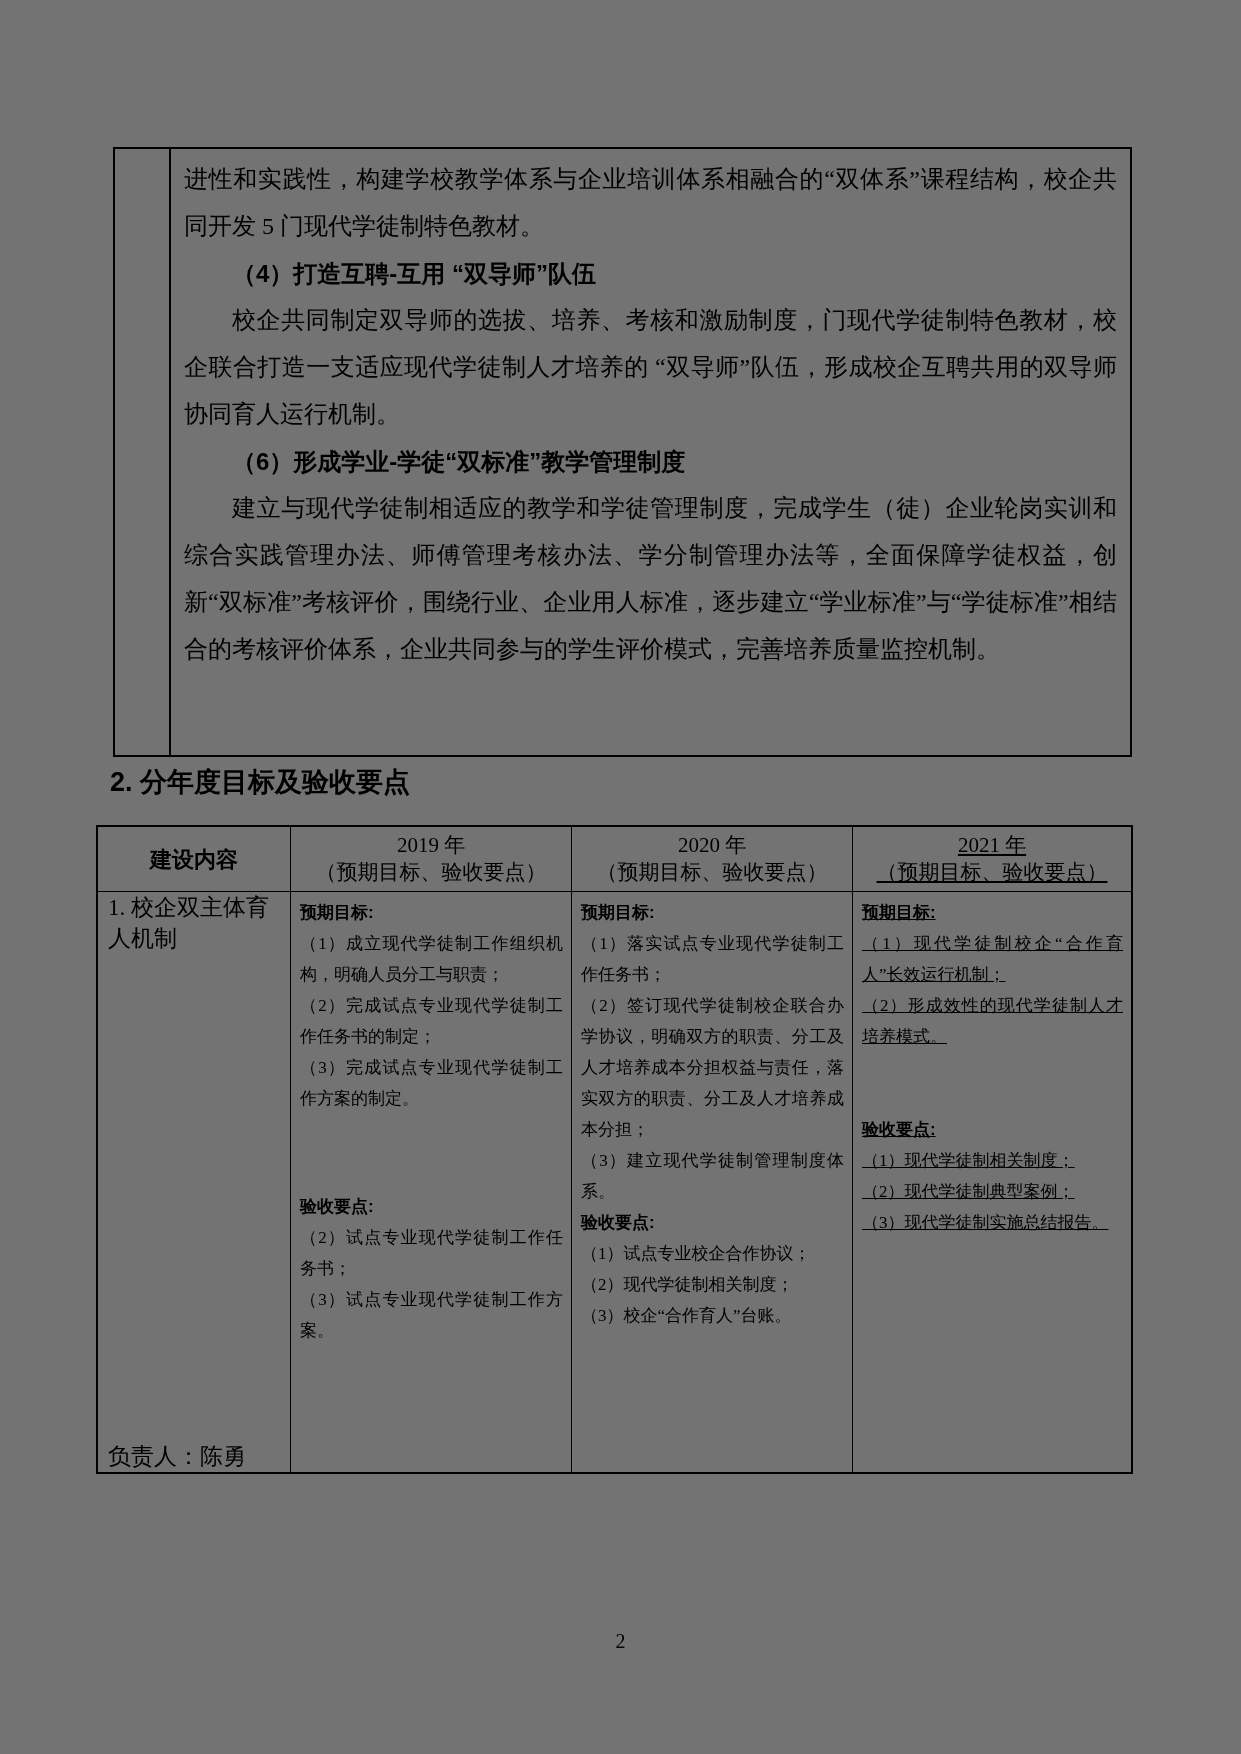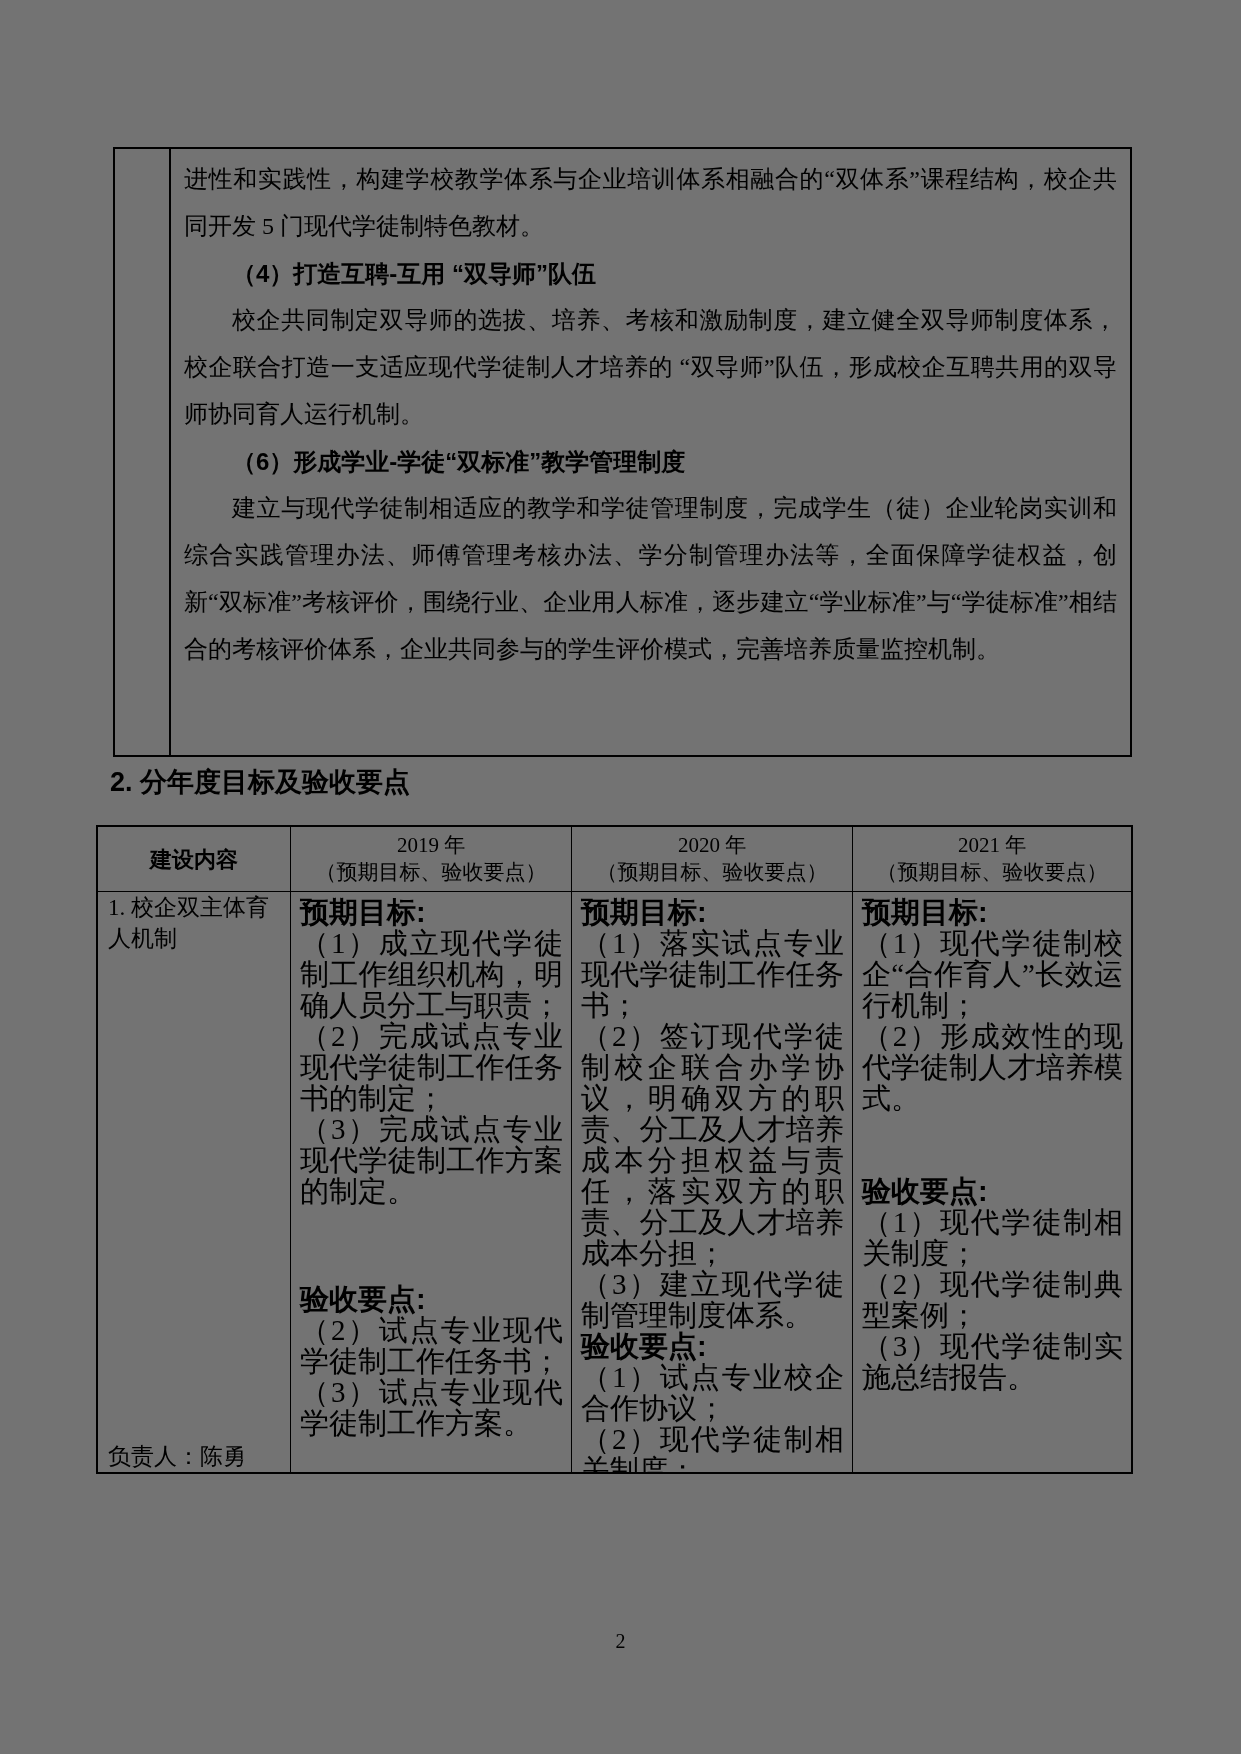--- a/index.html
+++ b/index.html
@@ -55,37 +55,37 @@
     box-sizing:border-box;
     display:grid;
     grid-template-columns:193px 281px 281px 1fr;
     grid-template-rows:65px 1fr;
   }
   .cell{
     border-right:1.5px solid #000;
     box-sizing:border-box;
     overflow:hidden;
   }
-  .cell.last-col{border-right:none;}
+  .cell.last-col{border-right:none;text-decoration:underline;}
   .header-row{border-bottom:1.5px solid #000;}
   .header-cell{
     display:flex;flex-direction:column;
     align-items:center;justify-content:center;
     text-align:center;
     font-size:21px;line-height:27px;
   }
   .header-construction{
     font-weight:bold;
     font-family:"Liberation Sans","DejaVu Sans",sans-serif;
     font-size:22px;
     justify-content:center;
   }
   .body-cell{
     padding:5px 8px 0 9px;
-    font-size:29px;line-height:31px;
+    font-size:17px;line-height:31px;
     text-align:justify;
     text-justify:inter-character;
     word-break:break-all;
   }
   .body-cell p{margin:0;}
   .content-cell{
     display:flex;flex-direction:column;
     justify-content:space-between;
     row-gap:72px;
     padding:0 8px 0 10px;
@@ -109,21 +109,21 @@
 </head>
 <body>
 
 <div class="page">
 
   <div class="table1">
     <div class="table1-margin"></div>
     <div class="table1-content">
       <p>进性和实践性，构建学校教学体系与企业培训体系相融合的“双体系”课程结构，校企共同开发 5 门现代学徒制特色教材。</p>
       <p class="para-heading">（4）打造互聘-互用 “双导师”队伍</p>
-      <p class="para-indent">校企共同制定双导师的选拔、培养、考核和激励制度，建立健全双导师制度体系，校企联合打造一支适应现代学徒制人才培养的 “双导师”队伍，形成校企互聘共用的双导师协同育人运行机制。</p>
+      <p class="para-indent">校企共同制定双导师的选拔、培养、考核和激励制度，门现代学徒制特色教材，校企联合打造一支适应现代学徒制人才培养的 “双导师”队伍，形成校企互聘共用的双导师协同育人运行机制。</p>
       <p class="para-heading">（6）形成学业-学徒“双标准”教学管理制度</p>
       <p class="para-indent">建立与现代学徒制相适应的教学和学徒管理制度，完成学生（徒）企业轮岗实训和综合实践管理办法、师傅管理考核办法、学分制管理办法等，全面保障学徒权益，创新“双标准”考核评价，围绕行业、企业用人标准，逐步建立“学业标准”与“学徒标准”相结合的考核评价体系，企业共同参与的学生评价模式，完善培养质量监控机制。</p>
     </div>
   </div>
 
   <div class="section-heading">2. 分年度目标及验收要点</div>
 
   <div class="table2">
 
     <div class="cell header-row header-cell header-construction">

